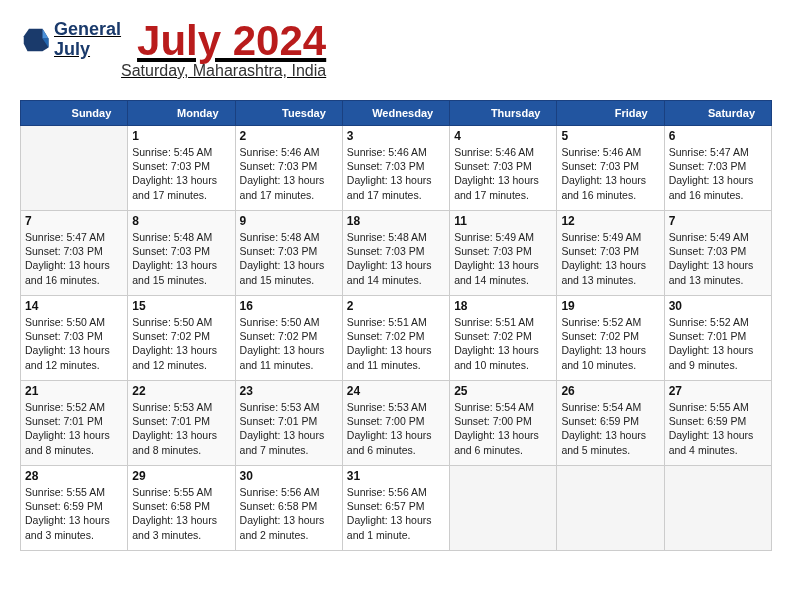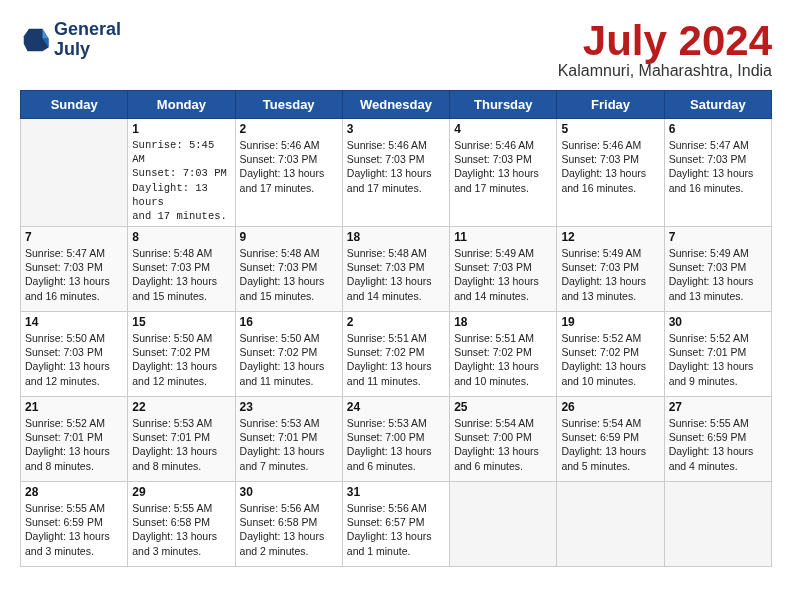--- a/index.html
+++ b/index.html
@@ -5,23 +5,24 @@
     * { margin: 0; padding: 0; box-sizing: border-box; }
     body {
       font-family: Arial, sans-serif;
       background: #fff;
       width: 792px;
       min-height: 612px;
       padding: 20px;
     }
     .header {
       display: flex;
-      justify-content: space-between;
+      justify-content: flex-start;
       align-items: flex-start;
-      margin-bottom: 10px;
+      margin-bottom: 20px;
+      text-decoration: underline;
     }
     .logo {
       display: flex;
       align-items: center;
       gap: 4px;
     }
     .logo-text {
       font-size: 18px;
       font-weight: bold;
       color: #1a3a6b;
@@ -48,23 +49,23 @@
       color: #333;
     }
     table {
       width: 100%;
       border-collapse: collapse;
       font-size: 10.5px;
     }
     thead tr th {
       background-color: #2255a0;
       color: #fff;
-      padding: 6px 4px;
-      text-align: center;
-      font-size: 13px;
+      padding: 6px 16px;
+      text-align: right;
+      font-size: 11px;
       font-weight: bold;
       border: 1px solid #1a4080;
     }
     td {
       border: 1px solid #ccc;
       padding: 3px 4px;
       vertical-align: top;
       width: calc(100% / 7);
       height: 85px;
       background: #fff;
@@ -100,42 +101,42 @@
       <polygon points="30,5 38,18 30,18" fill="#4a90d9"></polygon>
       <polygon points="38,18 38,30 30,18" fill="#2266b0"></polygon>
     </svg>
     <div class="logo-text">
       <span>General</span>
       <span>July</span>
     </div>
   </div>
   <div class="title-block">
     <div class="month-title">July 2024</div>
-    <div class="location">Kalamnuri, Maharashtra, India</div>
+    <div class="location">Saturday, Maharashtra, India</div>
   </div>
 </div>
 
 <table>
   <thead>
     <tr>
     <th>Sunday</th>
         <th>Monday</th>
         <th>Tuesday</th>
         <th>Wednesday</th>
         <th>Thursday</th>
         <th>Friday</th>
         <th>Saturday</th>
       </tr>
   </thead>
   <tbody id="calendar-body">
   <tr>
         <td class="empty"></td>
         <td>
           <span class="day-num">1</span>
-          <div class="cell-text" style="white-space: pre-line; font-family: Liberation Mono, monospace;">Sunrise: 5:45 AM
+          <div class="cell-text" style="white-space: pre-line;">Sunrise: 5:45 AM
 Sunset: 7:03 PM
 Daylight: 13 hours
 and 17 minutes.</div>
         </td>
         <td>
           <span class="day-num">2</span>
           <div class="cell-text" style="white-space: pre-line;">Sunrise: 5:46 AM
 Sunset: 7:03 PM
 Daylight: 13 hours
 and 17 minutes.</div>

